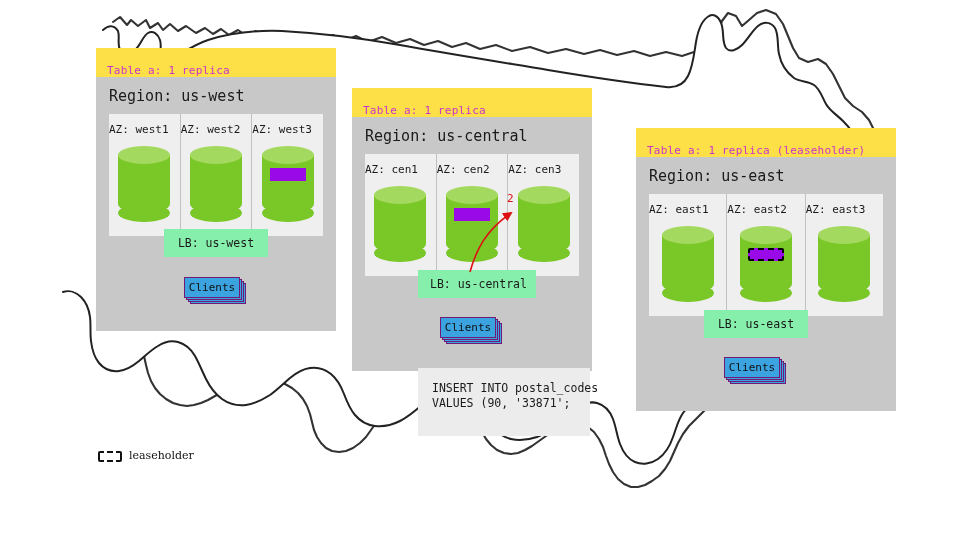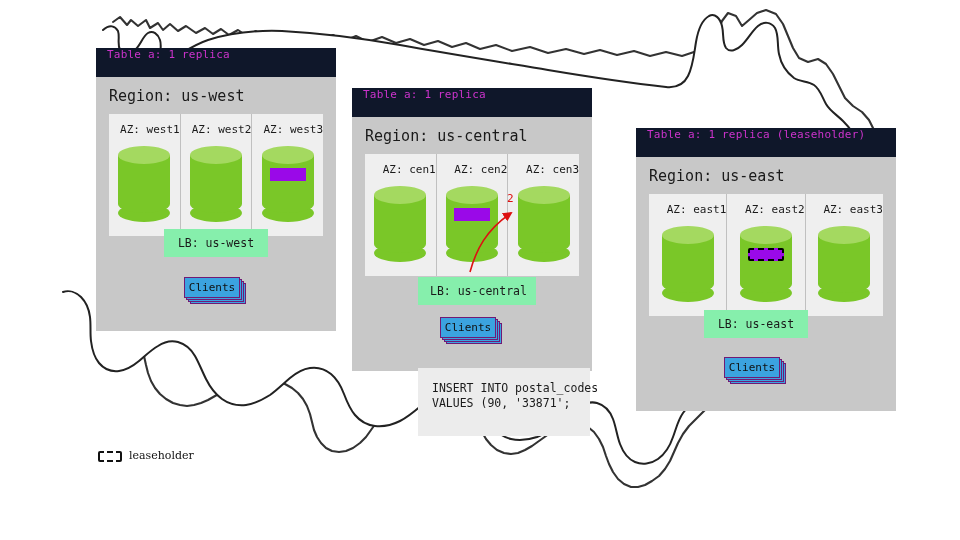--- a/index.html
+++ b/index.html
@@ -25,24 +25,24 @@
     pointer-events: none;
   }
 
   
   .region-panel {
     position: absolute;
     background: #c8c8c8;
     box-sizing: border-box;
   }
   .panel-header {
-    background: #0f172a;
+    background: #fde047;
     height: 29px;
     display: flex;
-    align-items: flex-start;
+    align-items: flex-end;
     padding-left: 11px;
     box-sizing: border-box;
   }
   .panel-header-text {
     color: #cc33cc;
     font-size: 11px;
     letter-spacing: 0.2px;
     white-space: nowrap;
   }
   .region-title {
@@ -54,21 +54,21 @@
   .az-strip {
     position: relative;
     margin: 0 13px;
     background: #efefef;
     display: flex;
   }
   .az-cell {
     position: relative;
     flex: 1 1 0;
     box-sizing: border-box;
-    text-align: right;
+    text-align: left;
     padding-top: 9px;
   }
   .az-cell + .az-cell {
     border-left: 1px solid #c0c0c0;
   }
   .az-label {
     font-size: 11px;
     color: #1a1a1a;
     white-space: nowrap;
   }
@@ -361,21 +361,21 @@
       </div>
       <div class="az-cell">
         <div class="az-label">AZ: cen3</div>
         <div class="cyl-wrap">
           <div class="cyl-bottom"></div>
           <div class="cyl-body"></div>
           <div class="cyl-top"></div>
         </div>
       </div>
     </div>
-    <div class="lb-box" style="left:66px; top:182px; width:118px;margin-top:7px;">LB: us-central</div>
+    <div class="lb-box" style="left:66px; top:182px; width:118px;">LB: us-central</div>
     <div class="clients" style="left:88px; top:229px;">
       <div class="sheet s3"></div>
       <div class="sheet s2"></div>
       <div class="sheet s1"></div>
       <div class="sheet s0">Clients</div>
     </div>
   </div>
 
   <div class="sql-note" style="left:418px; top:368px; width:172px; height:68px;">INSERT INTO postal_codes
 VALUES (90, '33871';</div>

